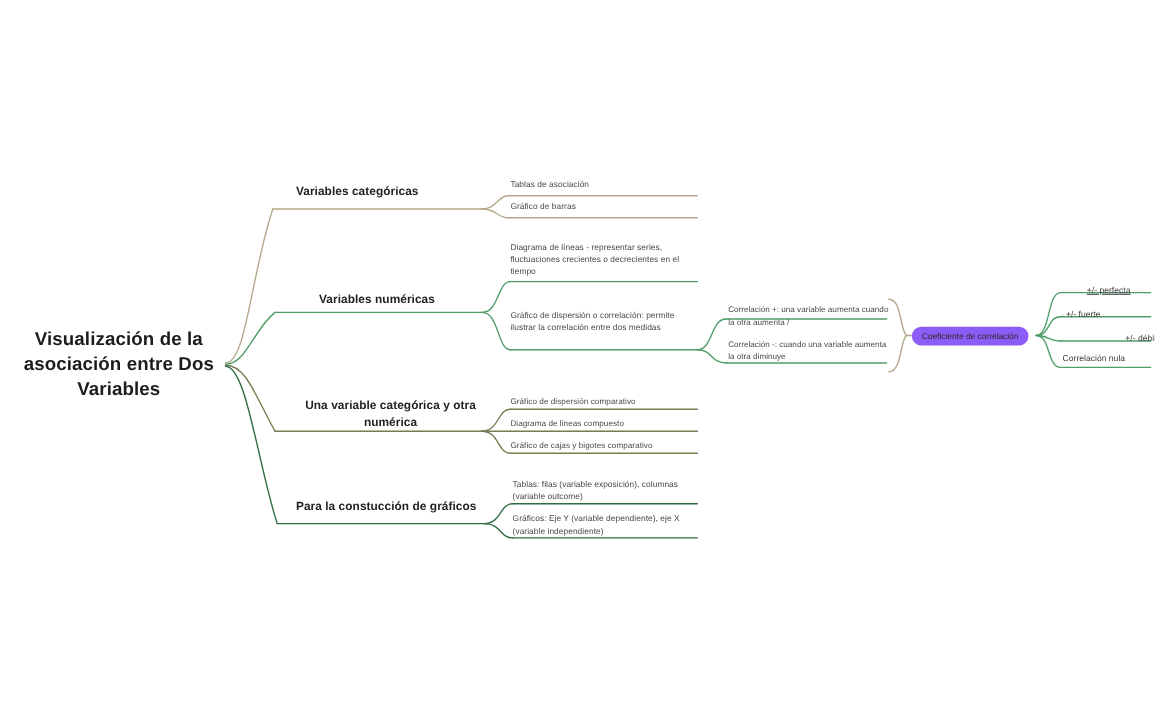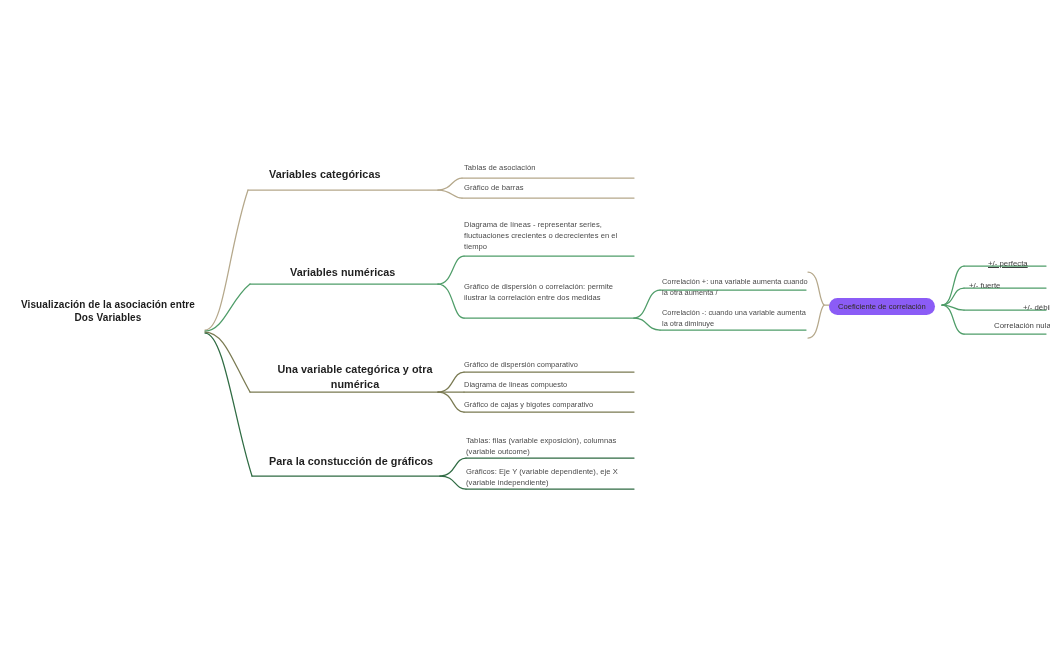--- a/index.html
+++ b/index.html
@@ -10,21 +10,21 @@
   }
   #mindmap{position:absolute;left:0;top:0;width:1050px;height:650px;}
   .svg-layer{position:absolute;left:0;top:0;width:1050px;height:650px;pointer-events:none;}
 
   .node{position:absolute;box-sizing:border-box;}
 
   
   .root{
     left:18px;top:298px;width:180px;
     text-align:center;
-    font-size:10px;font-weight:bold;color:#1c1c1c;
+    font-size:17px;font-weight:bold;color:#1c1c1c;
     line-height:1.32;letter-spacing:.1px;
   }
 
   
   .branch{
     font-size:10.8px;font-weight:bold;color:#1f1f1f;
     line-height:1.35;letter-spacing:.05px;
   }
 
   
@@ -147,21 +147,21 @@
 
   <div class="node tip" style="left:988px;top:259px;text-decoration:underline;">
     <span>+/- perfecta</span>
   </div>
   <div class="node tip" style="left:969px;top:281px;">
     <span>+/- fuerte</span>
   </div>
   <div class="node tip" style="left:1023px;top:303px;">
     <span>+/- débil</span>
   </div>
-  <div class="node tip" style="left:966px;top:321px;margin-left:28px;">
+  <div class="node tip" style="left:966px;top:321px;">
     <span>Correlación nula</span>
   </div>
 
   <div class="node branch" style="left:269px;top:362px;width:172px;text-align:center;">
     <span>Una variable categórica y otra numérica</span>
   </div>
   <div class="node leaf leaf-sm" style="left:464px;top:360px;width:172px;">
     <span>Gráfico de dispersión comparativo</span>
   </div>
   <div class="node leaf leaf-sm" style="left:464px;top:380px;width:172px;">

